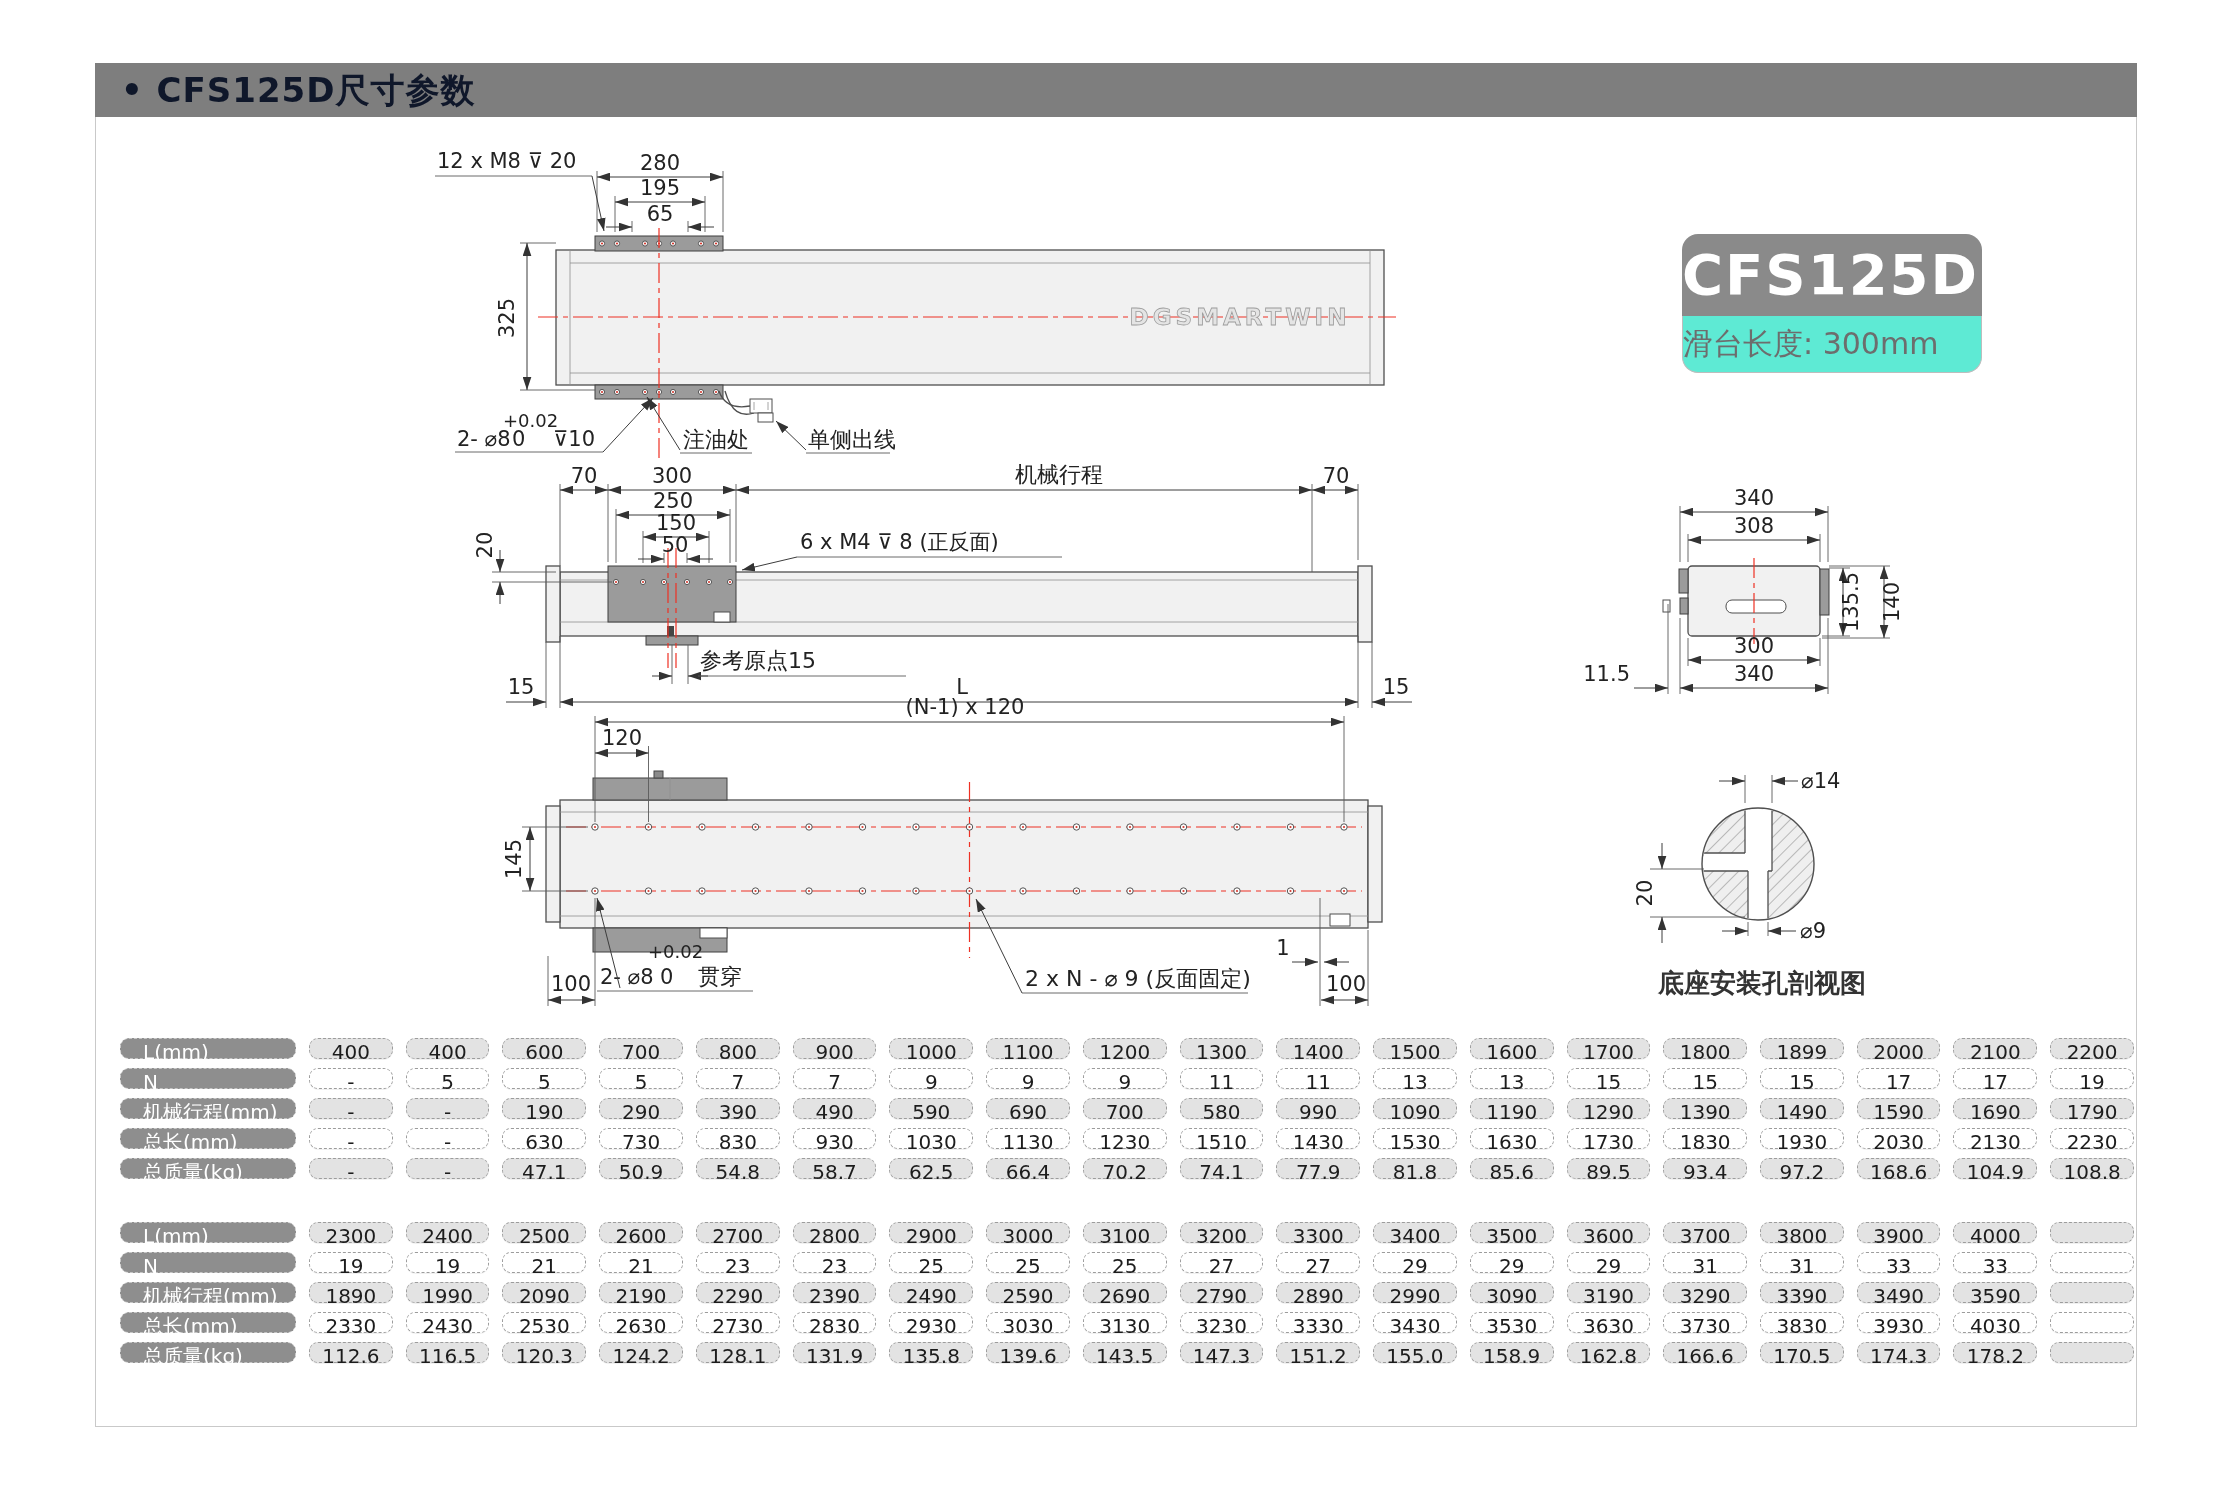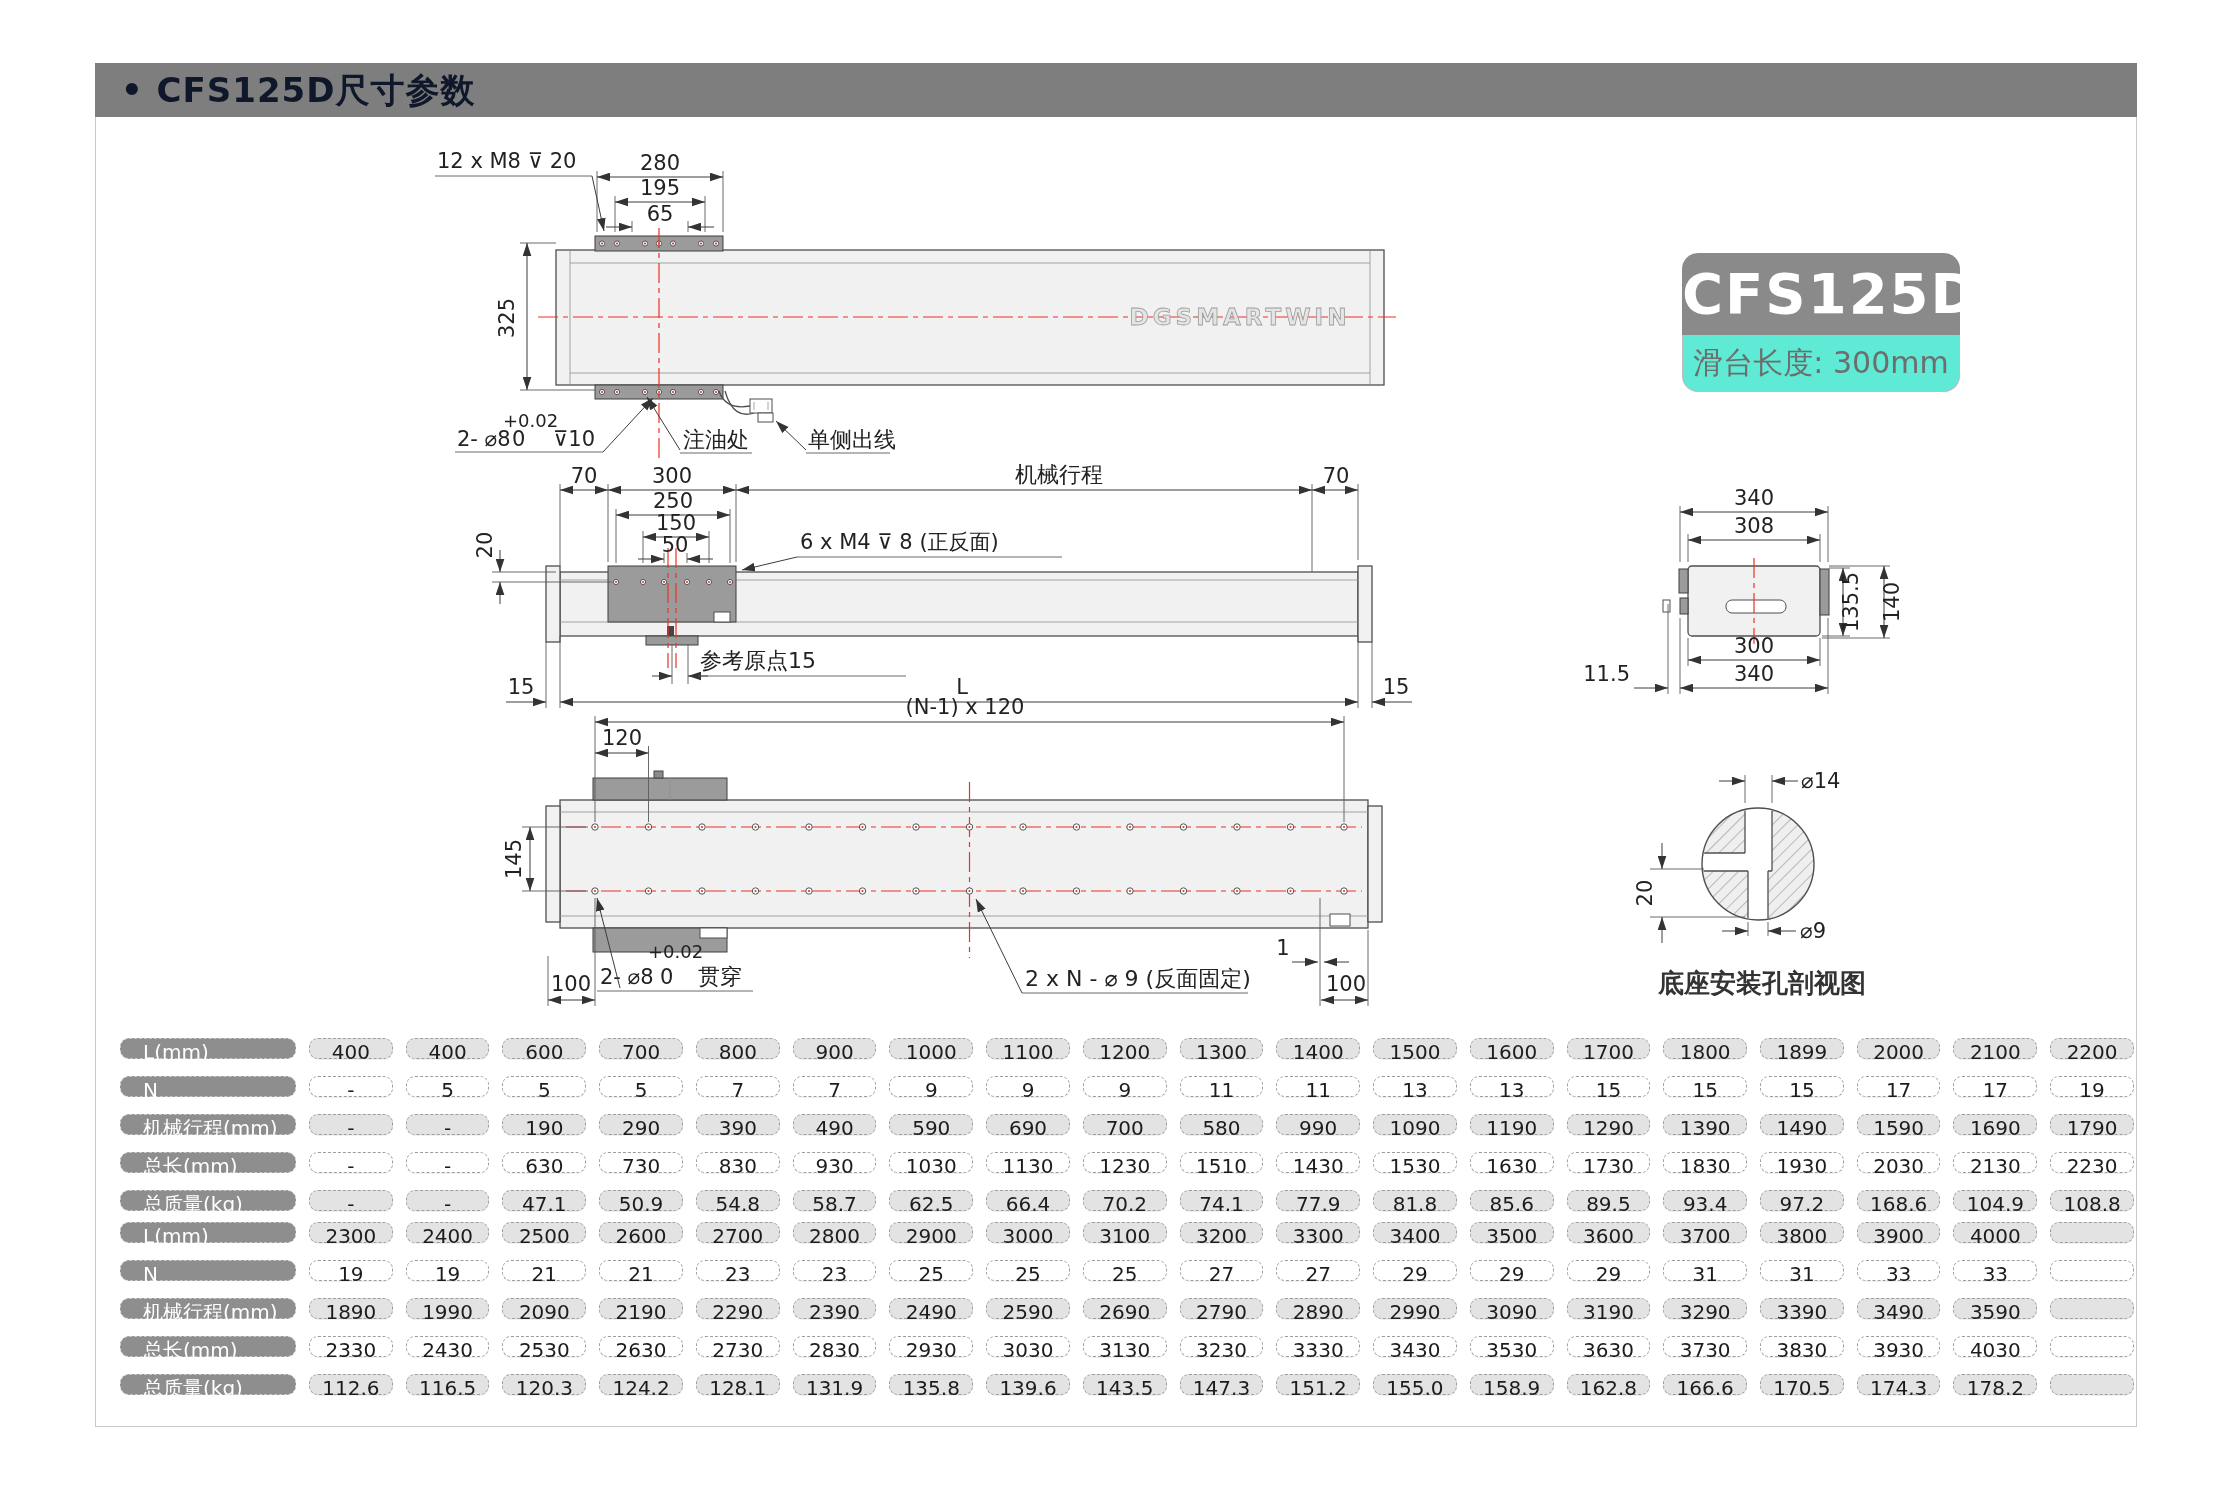--- a/index.html
+++ b/index.html
@@ -1,21 +1,21 @@
 <!DOCTYPE html>
 <html><head>
 <meta charset="utf-8">
 <style>
   html,body{margin:0;padding:0}
   body{width:2229px;height:1485px;background:#ffffff;position:relative;
        font-family:"DejaVu Sans","Liberation Sans",sans-serif;color:#222}
   .frame{position:absolute;left:95px;top:63px;width:2042px;height:1364px;border:1px solid #c9c9c9;box-sizing:border-box}
   .header{position:absolute;left:95px;top:63px;width:2042px;height:54px;background:#7e7e7e;color:#0f172a;
           font-size:34px;font-weight:bold;line-height:54px;padding-left:26px;box-sizing:border-box;letter-spacing:1px}
-  .badge{position:absolute;left:1682px;top:253px;width:278px;text-align:center}
+  .badge{position:absolute;left:1682px;top:234px;width:300px;}
   .badge-top{height:82px;background:#8a8a8a;border-radius:16px 16px 0 0;color:#fff;font-weight:bold;
              font-size:56px;line-height:82px;letter-spacing:2px}
   .badge-bottom{height:56px;background:#5eead4;border:1px solid #bdbdbd;border-top:none;border-radius:0 0 16px 16px;
                 color:#6d6d6d;font-size:30px;line-height:56px}
   svg.drawing{position:absolute;left:0;top:0}
   
   .o{stroke:#4f4f4f;stroke-width:1.3;fill:none}
   .fl{fill:#f1f1f1;stroke:#4f4f4f;stroke-width:1.3}
   .fd{fill:#9b9b9b;stroke:#3f3f3f;stroke-width:1}
   .fw{fill:#ffffff;stroke:#4f4f4f;stroke-width:1}
@@ -26,21 +26,21 @@
   text.dt{font-size:21px;fill:#222}
   text.cn{font-size:22px;fill:#222}
   text.sm{font-size:18px;fill:#222}
   text.wm{font-size:23px;font-weight:bold;fill:#e4e4e4;stroke:#9c9c9c;stroke-width:0.8;letter-spacing:4px}
   text.cap{font-size:26px;font-weight:bold;fill:#333}
   .hole{fill:#fff;stroke:#555;stroke-width:1}
   .holedot{fill:#d43a2f}
   
   .spec-table{position:absolute;left:120px;width:2014px}
   #table-1{top:1038px} #table-2{top:1222px}
-  .trow{display:flex;gap:13px;margin-bottom:17px;height:21px}
+  .trow{display:flex;gap:13px;margin-bottom:9px;height:21px}
   .tlabel{flex:0 0 176px;background:#8e8e8e;border:1px dashed #c6c6c6;border-radius:9px;color:#fff;
           font-size:20px;line-height:27px;padding-left:22px;box-sizing:border-box;white-space:nowrap}
   .tcell{flex:1;border-radius:9px;font-size:20px;line-height:27px;text-align:center;color:#1c1c1c;
          border:1px dashed #9c9c9c;box-sizing:border-box;box-shadow:0 1px 0 rgba(0,0,0,.06)}
   .tcell.shade{background:#e3e3e3}
   .tcell.white{background:#fff}
 </style>
 </head>
 <body>
 

